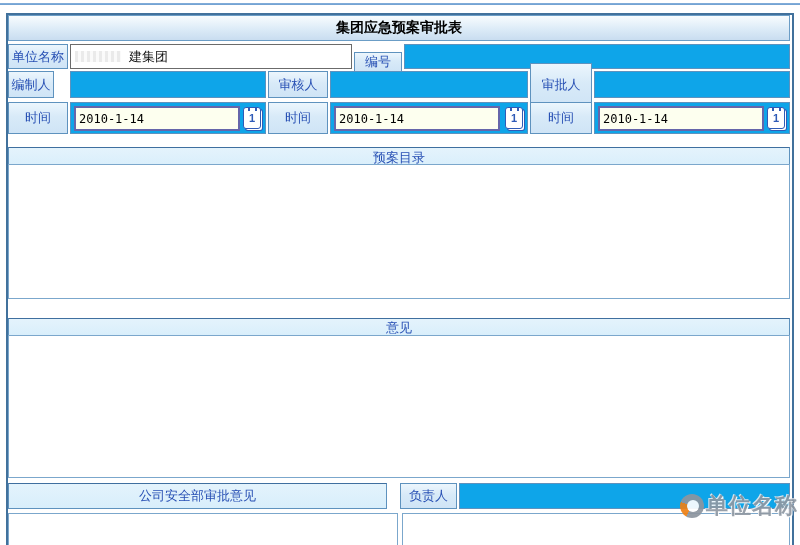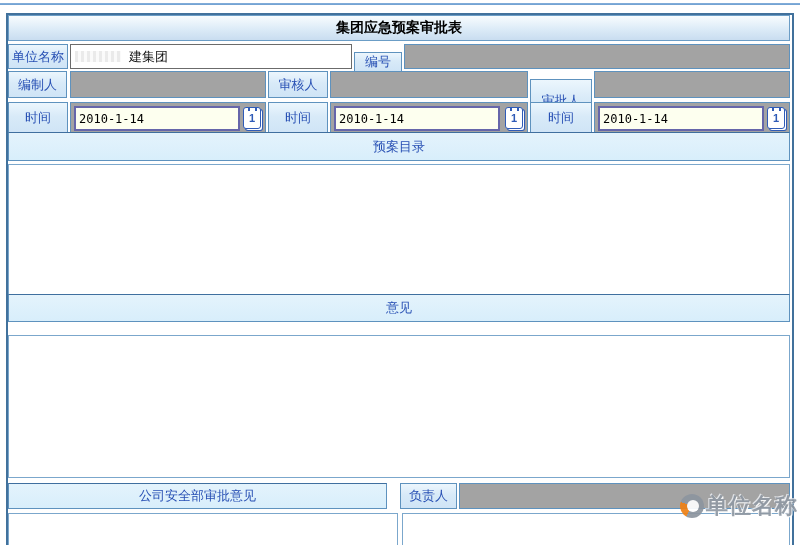--- a/index.html
+++ b/index.html
@@ -14,21 +14,21 @@
 
   .form { position:absolute; left:6px; top:13px; width:788px; height:540px;
     border:2px solid #41719c; border-bottom:none; background:#fff; }
 
   .cell { position:absolute; border:1px solid #5e92be; overflow:hidden; }
   .lbl {
     background:linear-gradient(180deg,#ecf6fd 0%,#d8eaf8 45%,#cfe4f6 100%);
     color:#2850b4; display:flex; align-items:center; justify-content:center;
     white-space:nowrap;
   }
-  .fld { background:#a3a3a3; }
+  .fld { background:#0ea5e9; }
   .hdr {
     background:linear-gradient(180deg,#e4f3fc,#d8eefb);
     color:#2850b4; display:flex; align-items:center; justify-content:center;
     border-top:1px solid #3f6f9f;
   }
   .title-bar {
     position:absolute; left:0; top:0; width:782px; height:26px;
     border:1px solid #6b9dc6;
     background:linear-gradient(180deg,#f8fcfe 0%,#dcebf7 55%,#c9ddf0 100%);
     display:flex; align-items:center; justify-content:center;
@@ -100,47 +100,47 @@
     </div>
 
     <div class="cell lbl" style="left:0;top:29px;width:60px;height:25px;">单位名称</div>
     <div class="cell unit-input" style="left:62px;top:29px;width:282px;height:25px;">
       <span class="redact"></span>
       <span class="unit-text">建集团</span>
     </div>
     <div class="cell lbl" style="left:346px;top:29px;width:48px;height:20px;margin-top:8px;">编号</div>
     <div class="cell fld" style="left:396px;top:29px;width:386px;height:25px;"></div>
 
-    <div class="cell lbl" style="left:0;top:56px;width:59px;height:27px;">编制人</div>
+    <div class="cell lbl" style="left:0;top:56px;width:46px;height:27px;">编制人</div>
     <div class="cell fld" style="left:62px;top:56px;width:196px;height:27px;"></div>
     <div class="cell lbl" style="left:260px;top:56px;width:60px;height:27px;">审核人</div>
     <div class="cell fld" style="left:322px;top:56px;width:198px;height:27px;"></div>
-    <div class="cell lbl" style="left:522px;top:64px;width:62px;height:44px;">审批人</div>
+    <div class="cell lbl" style="left:522px;top:48px;width:62px;height:44px;">审批人</div>
     <div class="cell fld" style="left:586px;top:56px;width:196px;height:27px;"></div>
 
     <div class="cell lbl" style="left:0;top:87px;width:60px;height:32px;">时间</div>
     <div class="cell fld" style="left:62px;top:87px;width:196px;height:32px;">
       <div class="date-box">2010-1-14</div>
       <div class="cal-btn">1</div>
     </div>
     <div class="cell lbl" style="left:260px;top:87px;width:60px;height:32px;">时间</div>
     <div class="cell fld" style="left:322px;top:87px;width:198px;height:32px;">
       <div class="date-box">2010-1-14</div>
       <div class="cal-btn">1</div>
     </div>
     <div class="cell lbl" style="left:522px;top:87px;width:62px;height:32px;">时间</div>
     <div class="cell fld" style="left:586px;top:87px;width:196px;height:32px;">
       <div class="date-box">2010-1-14</div>
       <div class="cal-btn">1</div>
     </div>
 
-    <div class="cell hdr" style="left:0;top:117px;width:782px;height:29px;">预案目录</div>
+    <div class="cell hdr" style="left:0;top:132px;width:782px;height:22px;">预案目录</div>
     <div class="ta" style="left:0;top:149px;width:782px;height:135px;"></div>
 
-    <div class="cell hdr" style="left:0;top:279px;width:782px;height:28px;">意见</div>
+    <div class="cell hdr" style="left:0;top:303px;width:782px;height:20px;">意见</div>
     <div class="ta" style="left:0;top:320px;width:782px;height:143px;"></div>
 
     <div class="cell hdr" style="left:0;top:468px;width:379px;height:26px;">公司安全部审批意见</div>
     <div class="cell lbl" style="left:392px;top:468px;width:57px;height:26px;">负责人</div>
     <div class="cell fld" style="left:451px;top:468px;width:331px;height:26px;"></div>
 
     <div class="ta" style="left:0;top:498px;width:390px;height:62px;"></div>
     <div class="ta" style="left:394px;top:498px;width:388px;height:62px;"></div>
 
   </div>

